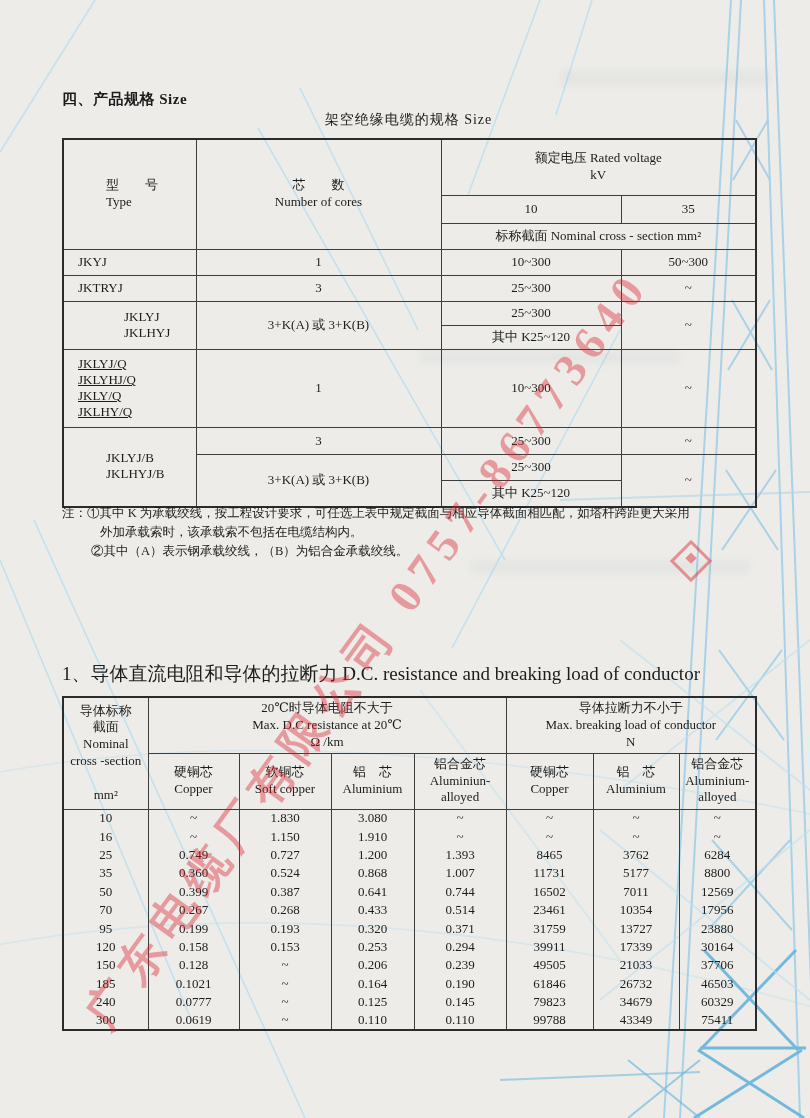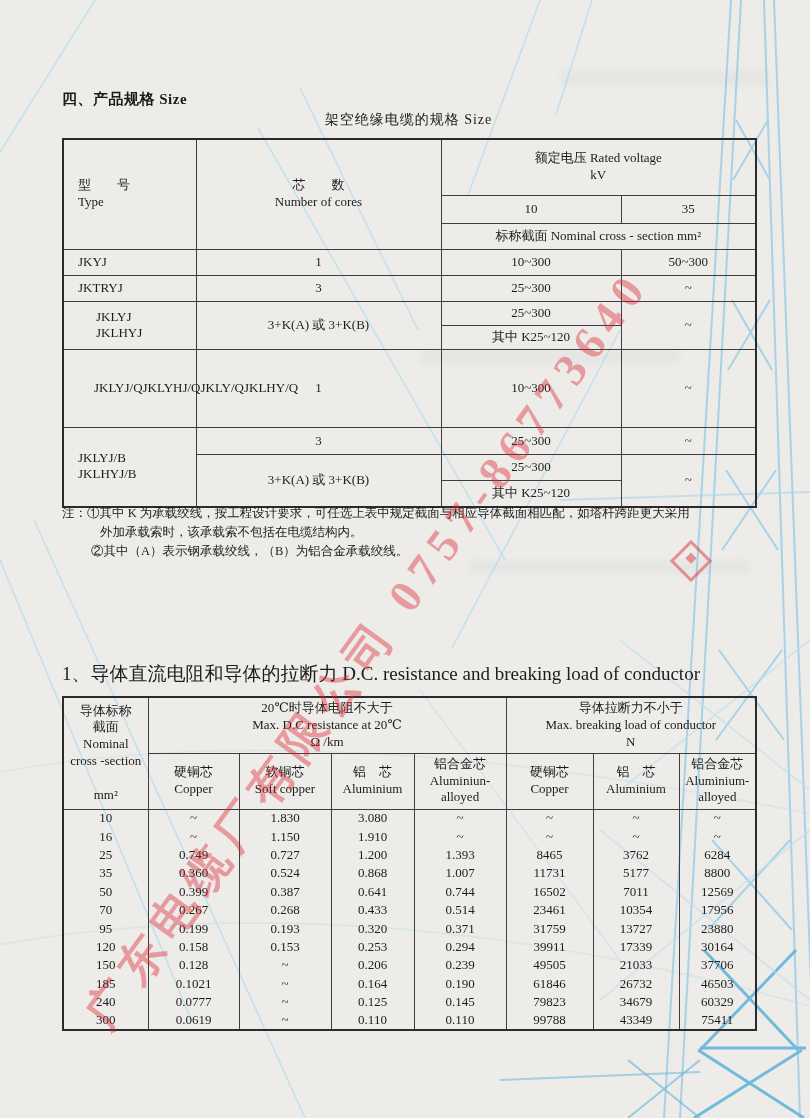--- a/index.html
+++ b/index.html
@@ -20,23 +20,23 @@
   table{border-collapse:collapse;table-layout:fixed;background:transparent;}
   .t1,.t2{border:2px solid #2b2b2b;}
   .t1 td,.t2 td,.t2 th{border:1px solid #3d3d3d;font-size:13px;text-align:center;vertical-align:middle;padding:0;font-weight:normal;}
   .t1{width:693px;}
   .t2{width:693px;}
 
   .t1 tr.h1{height:56px;} .t1 tr.h2{height:28px;} .t1 tr.h3{height:26px;}
   .t1 tr.b26{height:26px;} .t1 tr.b24{height:24px;} .t1 tr.b78{height:78px;} .t1 tr.b27{height:27px;}
   .t1 td.typec{text-align:left;padding-left:14px;}
   .t1 .vstack{display:flex;flex-direction:column;justify-content:space-between;height:100%;box-sizing:border-box;padding:10px 0 12px 0;}
-  .t1 .vstack.left{align-items:flex-start;padding-left:14px;}
+  .t1 .vstack.left{align-items:flex-start;padding-left:14px;margin-left:28px;}
   .t1 .vstack.center{align-items:center;}
-  .t1 .lines4{display:flex;flex-direction:row;justify-content:space-around;align-items:flex-start;height:100%;box-sizing:border-box;padding:4px 0 4px 30px;}
+  .t1 .lines4{display:flex;flex-direction:column;justify-content:space-around;align-items:flex-start;height:100%;box-sizing:border-box;padding:4px 0 4px 14px;text-decoration:underline;}
   .prel{white-space:pre-line;line-height:1.35;}
 
   .t2 thead tr.g{height:56px;} .t2 thead tr.s{height:56px;}
   .t2 thead td{line-height:1.3;}
   .t2 tbody tr{height:18.4px;}
   .t2 tbody td{border-top:none;border-bottom:none;font-size:13px;}
   .t2 tbody tr:first-child td{border-top:1px solid #3d3d3d;}
 
   .note{font-size:12.5px;line-height:1.5;width:700px;}
   .note .l2{margin-left:38px;} .note .l3{margin-left:29px;}

